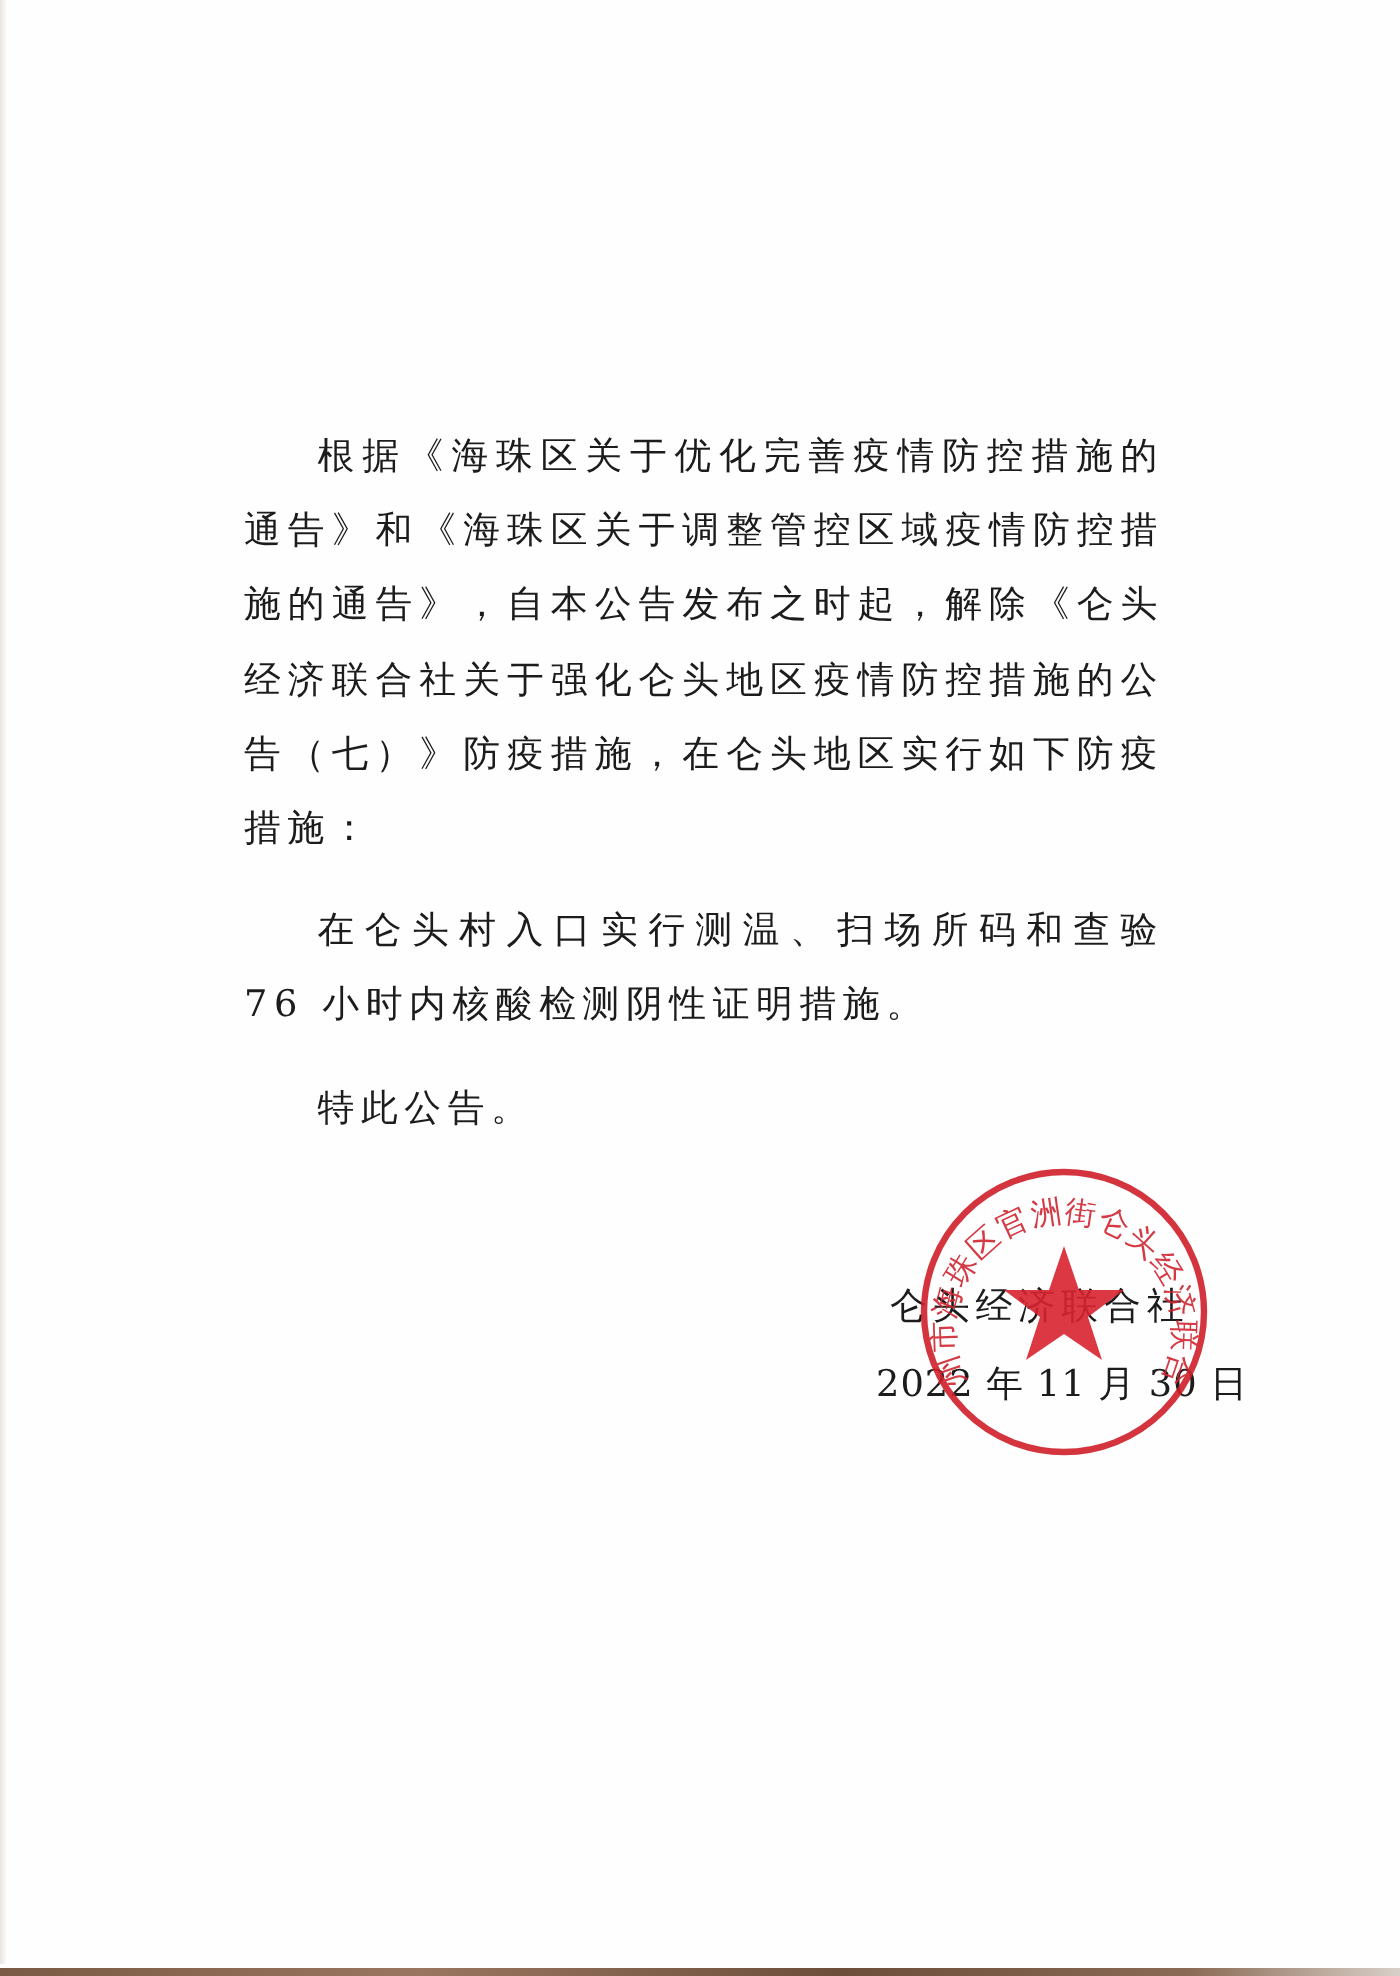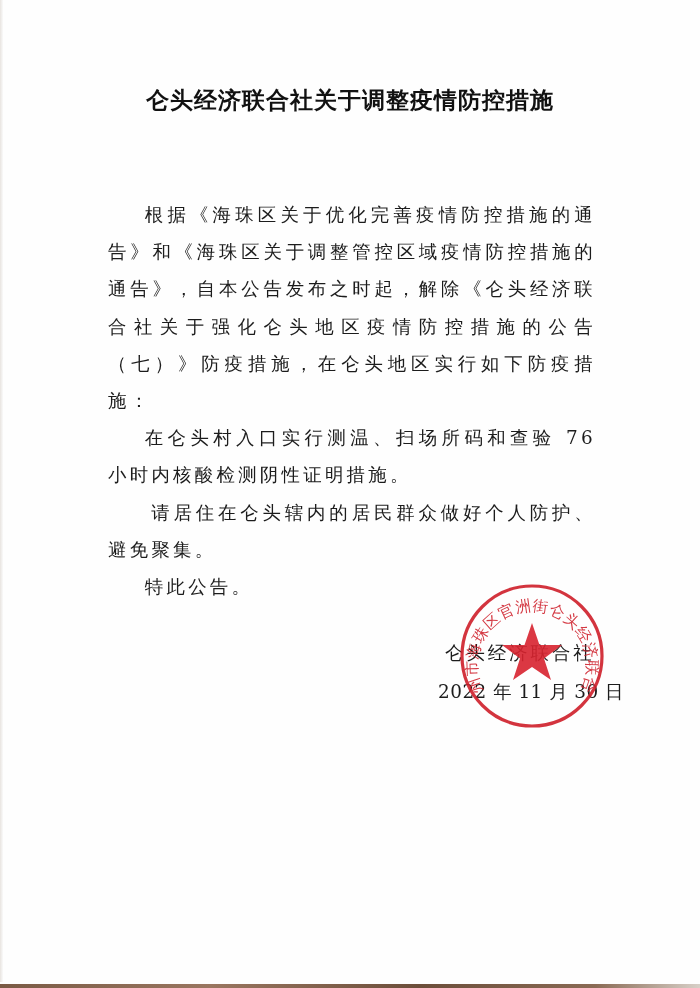--- a/index.html
+++ b/index.html
@@ -49,21 +49,21 @@
       position: absolute;
       left: 108px; top: 196px;
       width: 488px;
       font-size: 18.4px;
       line-height: 37.2px;
       letter-spacing: 3.3px;
       text-align: justify;
       color: #1c1c1c;
     }
     .body-text p {
-      margin: 0;
+      margin: 14px;
       text-indent: 2em;
     }
     .body-text p.p-indent-extra {
       text-indent: 2.35em;
     }
     .sign-org {
       position: absolute;
       left: 445px; top: 640px;
       font-size: 18.4px;
       letter-spacing: 3px;
@@ -85,27 +85,25 @@
       opacity: 0.9;
     }
   </style>
 </head>
 <body>
 
 <div class="page">
   <div class="left-edge"></div>
 
   <div class="title">
-    <div>仑头经济联合社关于调整疫情防控措施</div>
   </div>
 
   <div class="body-text">
     <p>根据《海珠区关于优化完善疫情防控措施的通告》和《海珠区关于调整管控区域疫情防控措施的通告》，自本公告发布之时起，解除《仑头经济联合社关于强化仑头地区疫情防控措施的公告（七）》防疫措施，在仑头地区实行如下防疫措施：</p>
     <p>在仑头村入口实行测温、扫场所码和查验 76 小时内核酸检测阴性证明措施。</p>
-    <p class="p-indent-extra">请居住在仑头辖内的居民群众做好个人防护、避免聚集。</p>
     <p>特此公告。</p>
   </div>
 
   <div class="sign-org">仑头经济联合社</div>
   <div class="sign-date">2022 年 11 月 30 日</div>
 
   <svg class="stamp" viewBox="0 0 146 146" xmlns="http://www.w3.org/2000/svg">
     <defs>
       <path id="seal-arc" d="M 24 108 A 55 55 0 1 1 122 108"></path>
     </defs>

